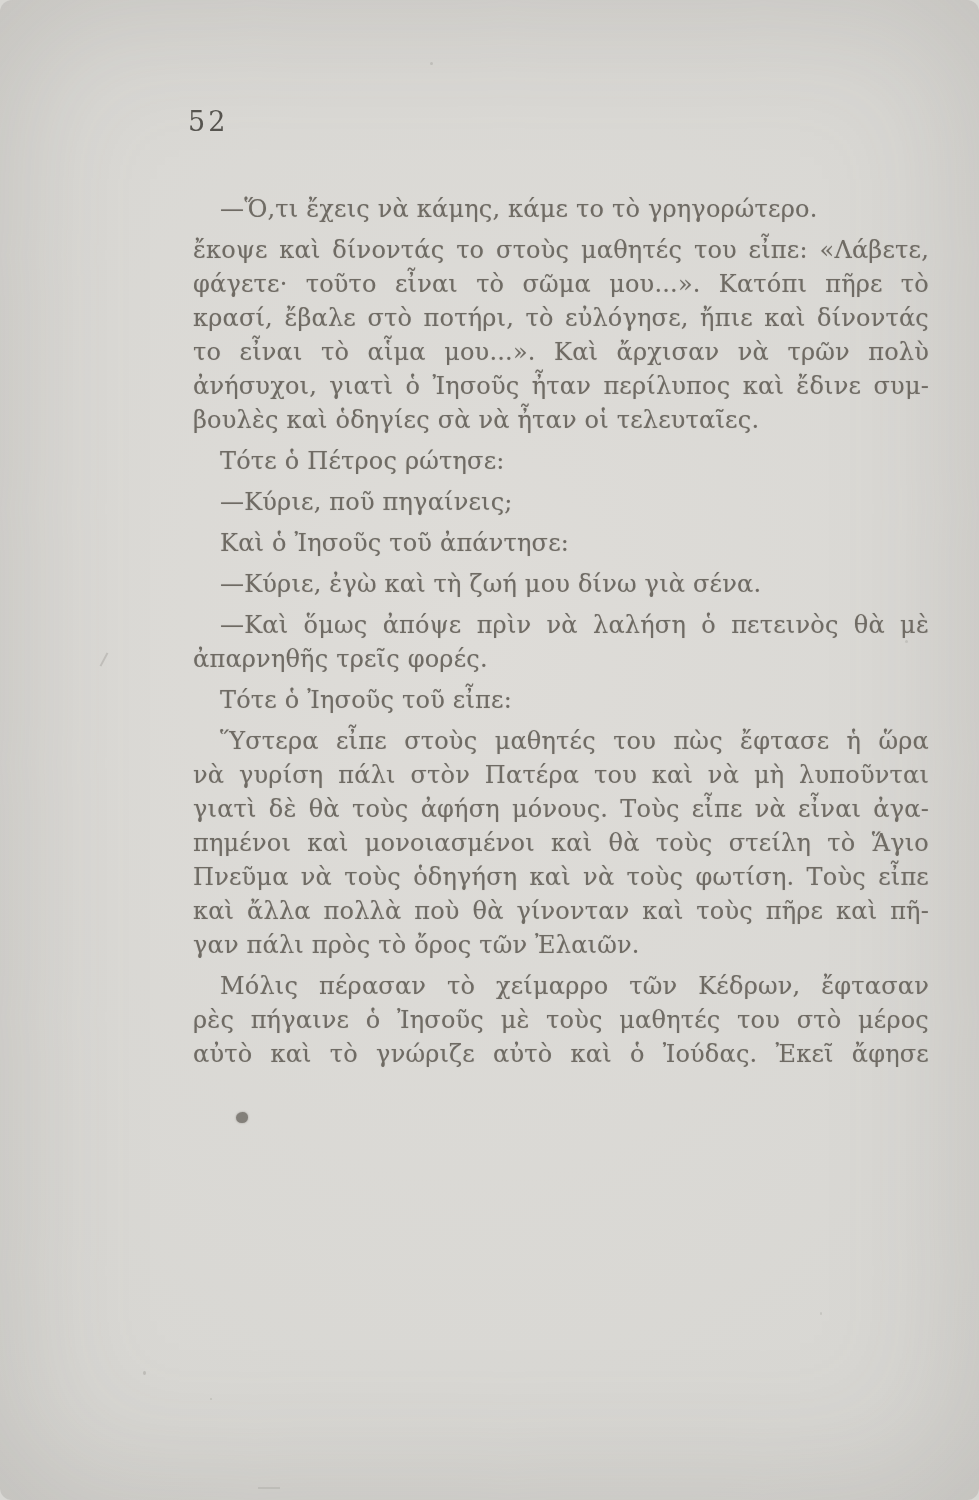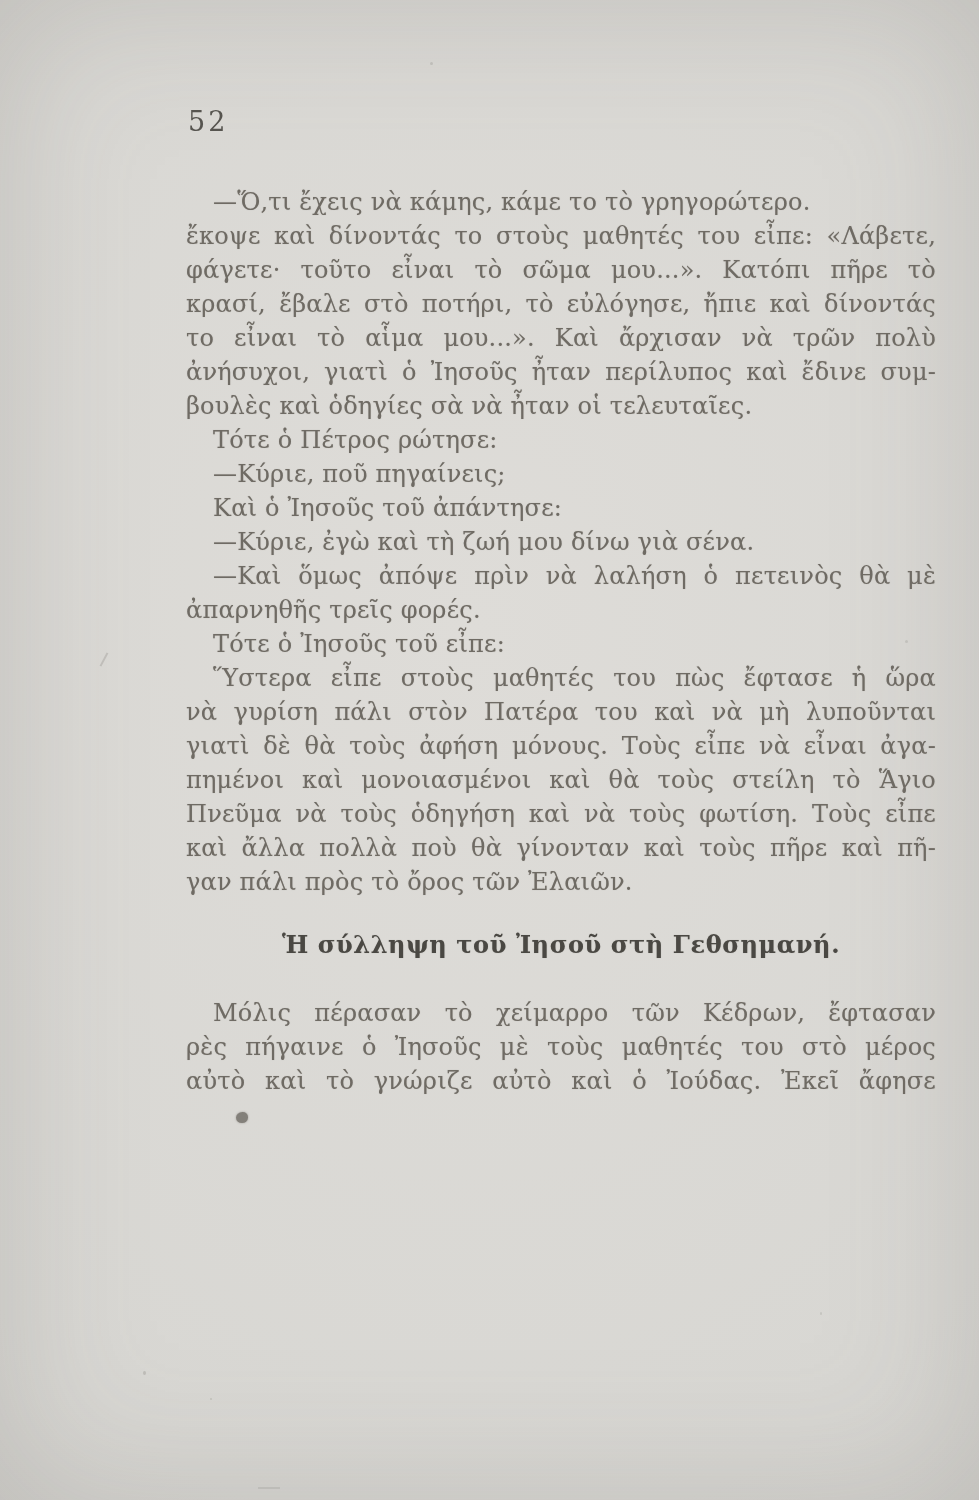--- a/index.html
+++ b/index.html
@@ -9,29 +9,30 @@
     overflow: hidden;
     background: #d9d8d4;
     font-family: "DejaVu Serif", serif;
   }
   .page {
     position: absolute; inset: 0;
     background:
       radial-gradient(ellipse 130% 110% at 48% 42%, #dedcd8 0%, #d8d7d3 55%, #d0cfcb 100%);
     box-shadow: inset 0 0 150px rgba(104,102,95,0.22);
     color: #6f6b64;
+    border-radius: 12px;
   }
   .pagenum {
     position: absolute; left: 188px; top: 106px;
     font-size: 27px; letter-spacing: 3px; color: #56544f;
   }
   .text-block {
     position: absolute; left: 186px; top: 185px; width: 750px;
   }
-  .para { margin: 0; padding: 0; }
+  .para { margin: 7px; padding: 0; }
   .ln {
     height: 34px; line-height: 34px;
     font-size: 24px;
     white-space: nowrap;
     letter-spacing: 0.2px;
     text-shadow: 0 0 1px rgba(111,107,100,0.35);
   }
   .jl {
     white-space: normal;
     overflow: hidden;
@@ -115,21 +116,20 @@
     <div class="para">
       <div class="ln ind jl">Ὕστερα εἶπε στοὺς μαθητές του πὼς ἔφτασε ἡ ὥρα</div>
       <div class="ln jl">νὰ γυρίση πάλι στὸν Πατέρα του καὶ νὰ μὴ λυποῦνται</div>
       <div class="ln jl">γιατὶ δὲ θὰ τοὺς ἀφήση μόνους. Τοὺς εἶπε νὰ εἶναι ἀγα-</div>
       <div class="ln jl">πημένοι καὶ μονοιασμένοι καὶ θὰ τοὺς στείλη τὸ Ἅγιο</div>
       <div class="ln jl">Πνεῦμα νὰ τοὺς ὁδηγήση καὶ νὰ τοὺς φωτίση. Τοὺς εἶπε</div>
       <div class="ln jl">καὶ ἄλλα πολλὰ ποὺ θὰ γίνονταν καὶ τοὺς πῆρε καὶ πῆ-</div>
       <div class="ln">γαν πάλι πρὸς τὸ ὄρος τῶν Ἐλαιῶν.</div>
     </div>
 
-    <h2 class="heading">Ἡ σύλληψη τοῦ Ἰησοῦ στὴ Γεθσημανή.</h2>
 
     <div class="para">
       <div class="ln ind jl">Μόλις πέρασαν τὸ χείμαρρο τῶν Κέδρων, ἔφτασαν</div>
       <div class="ln jl">ρὲς πήγαινε ὁ Ἰησοῦς μὲ τοὺς μαθητές του στὸ μέρος</div>
       <div class="ln jl">αὐτὸ καὶ τὸ γνώριζε αὐτὸ καὶ ὁ Ἰούδας. Ἐκεῖ ἄφησε</div>
     </div>
 
   </div>
 
   <div class="blot"></div>

